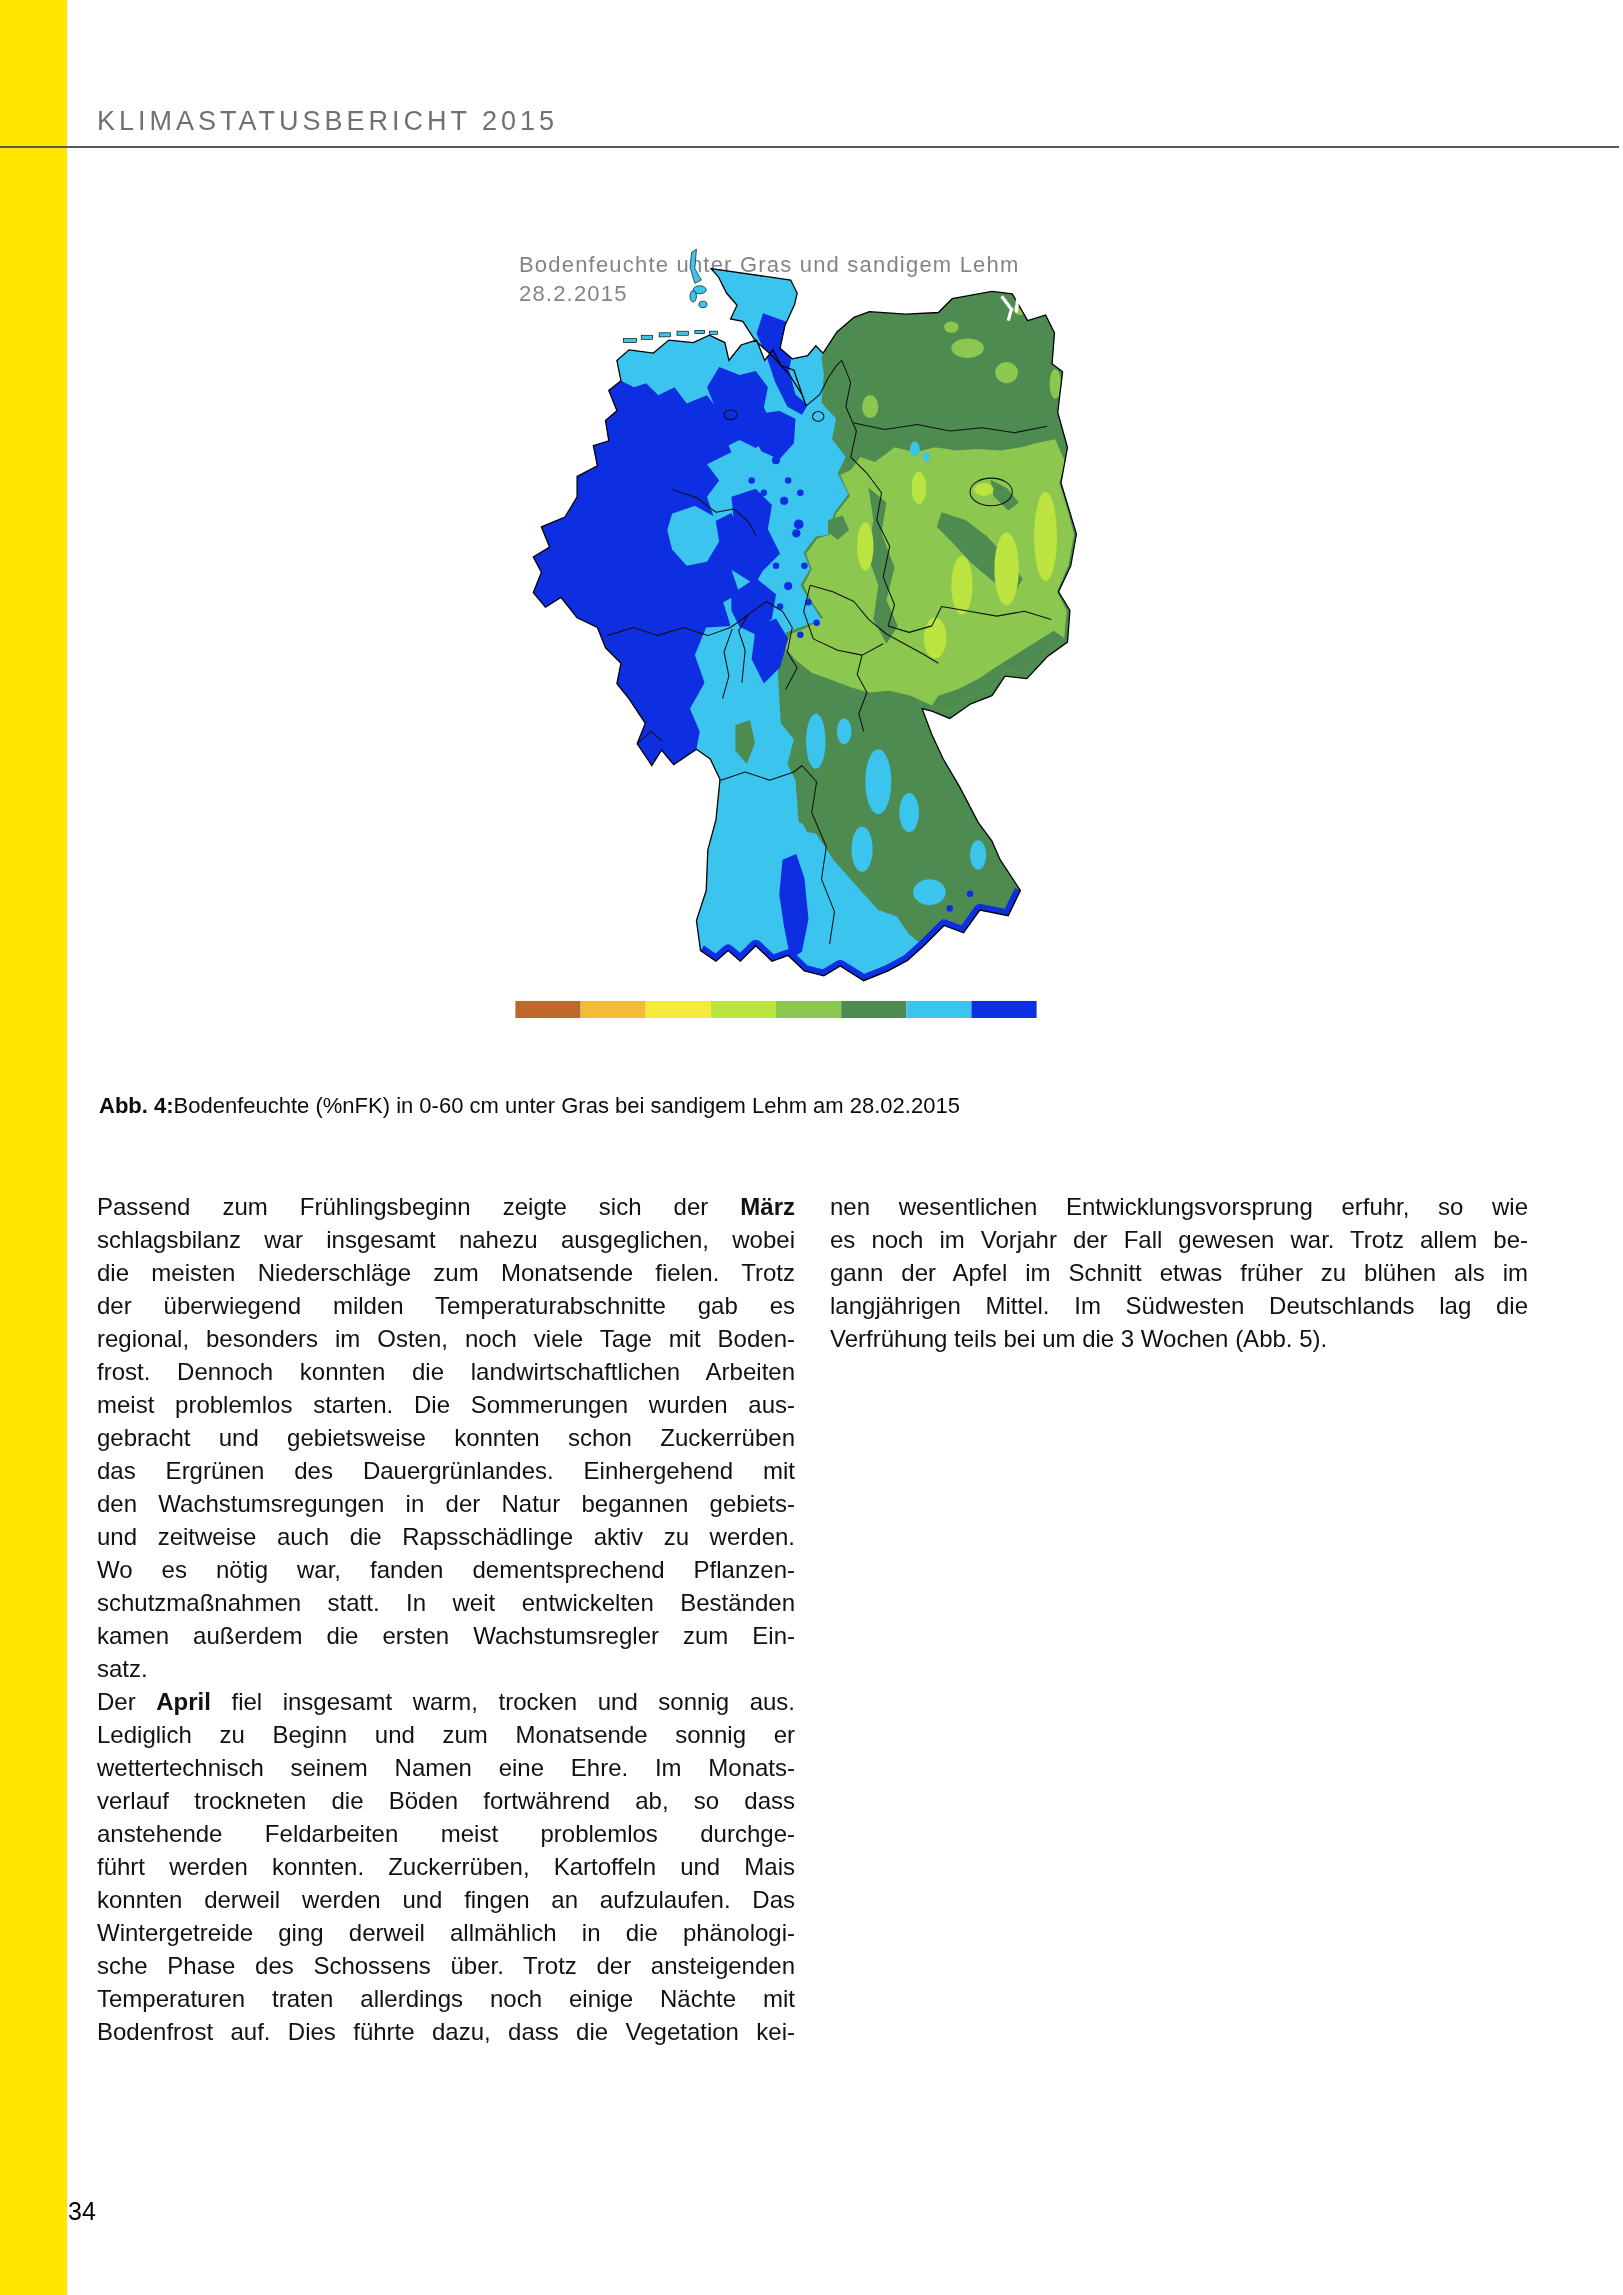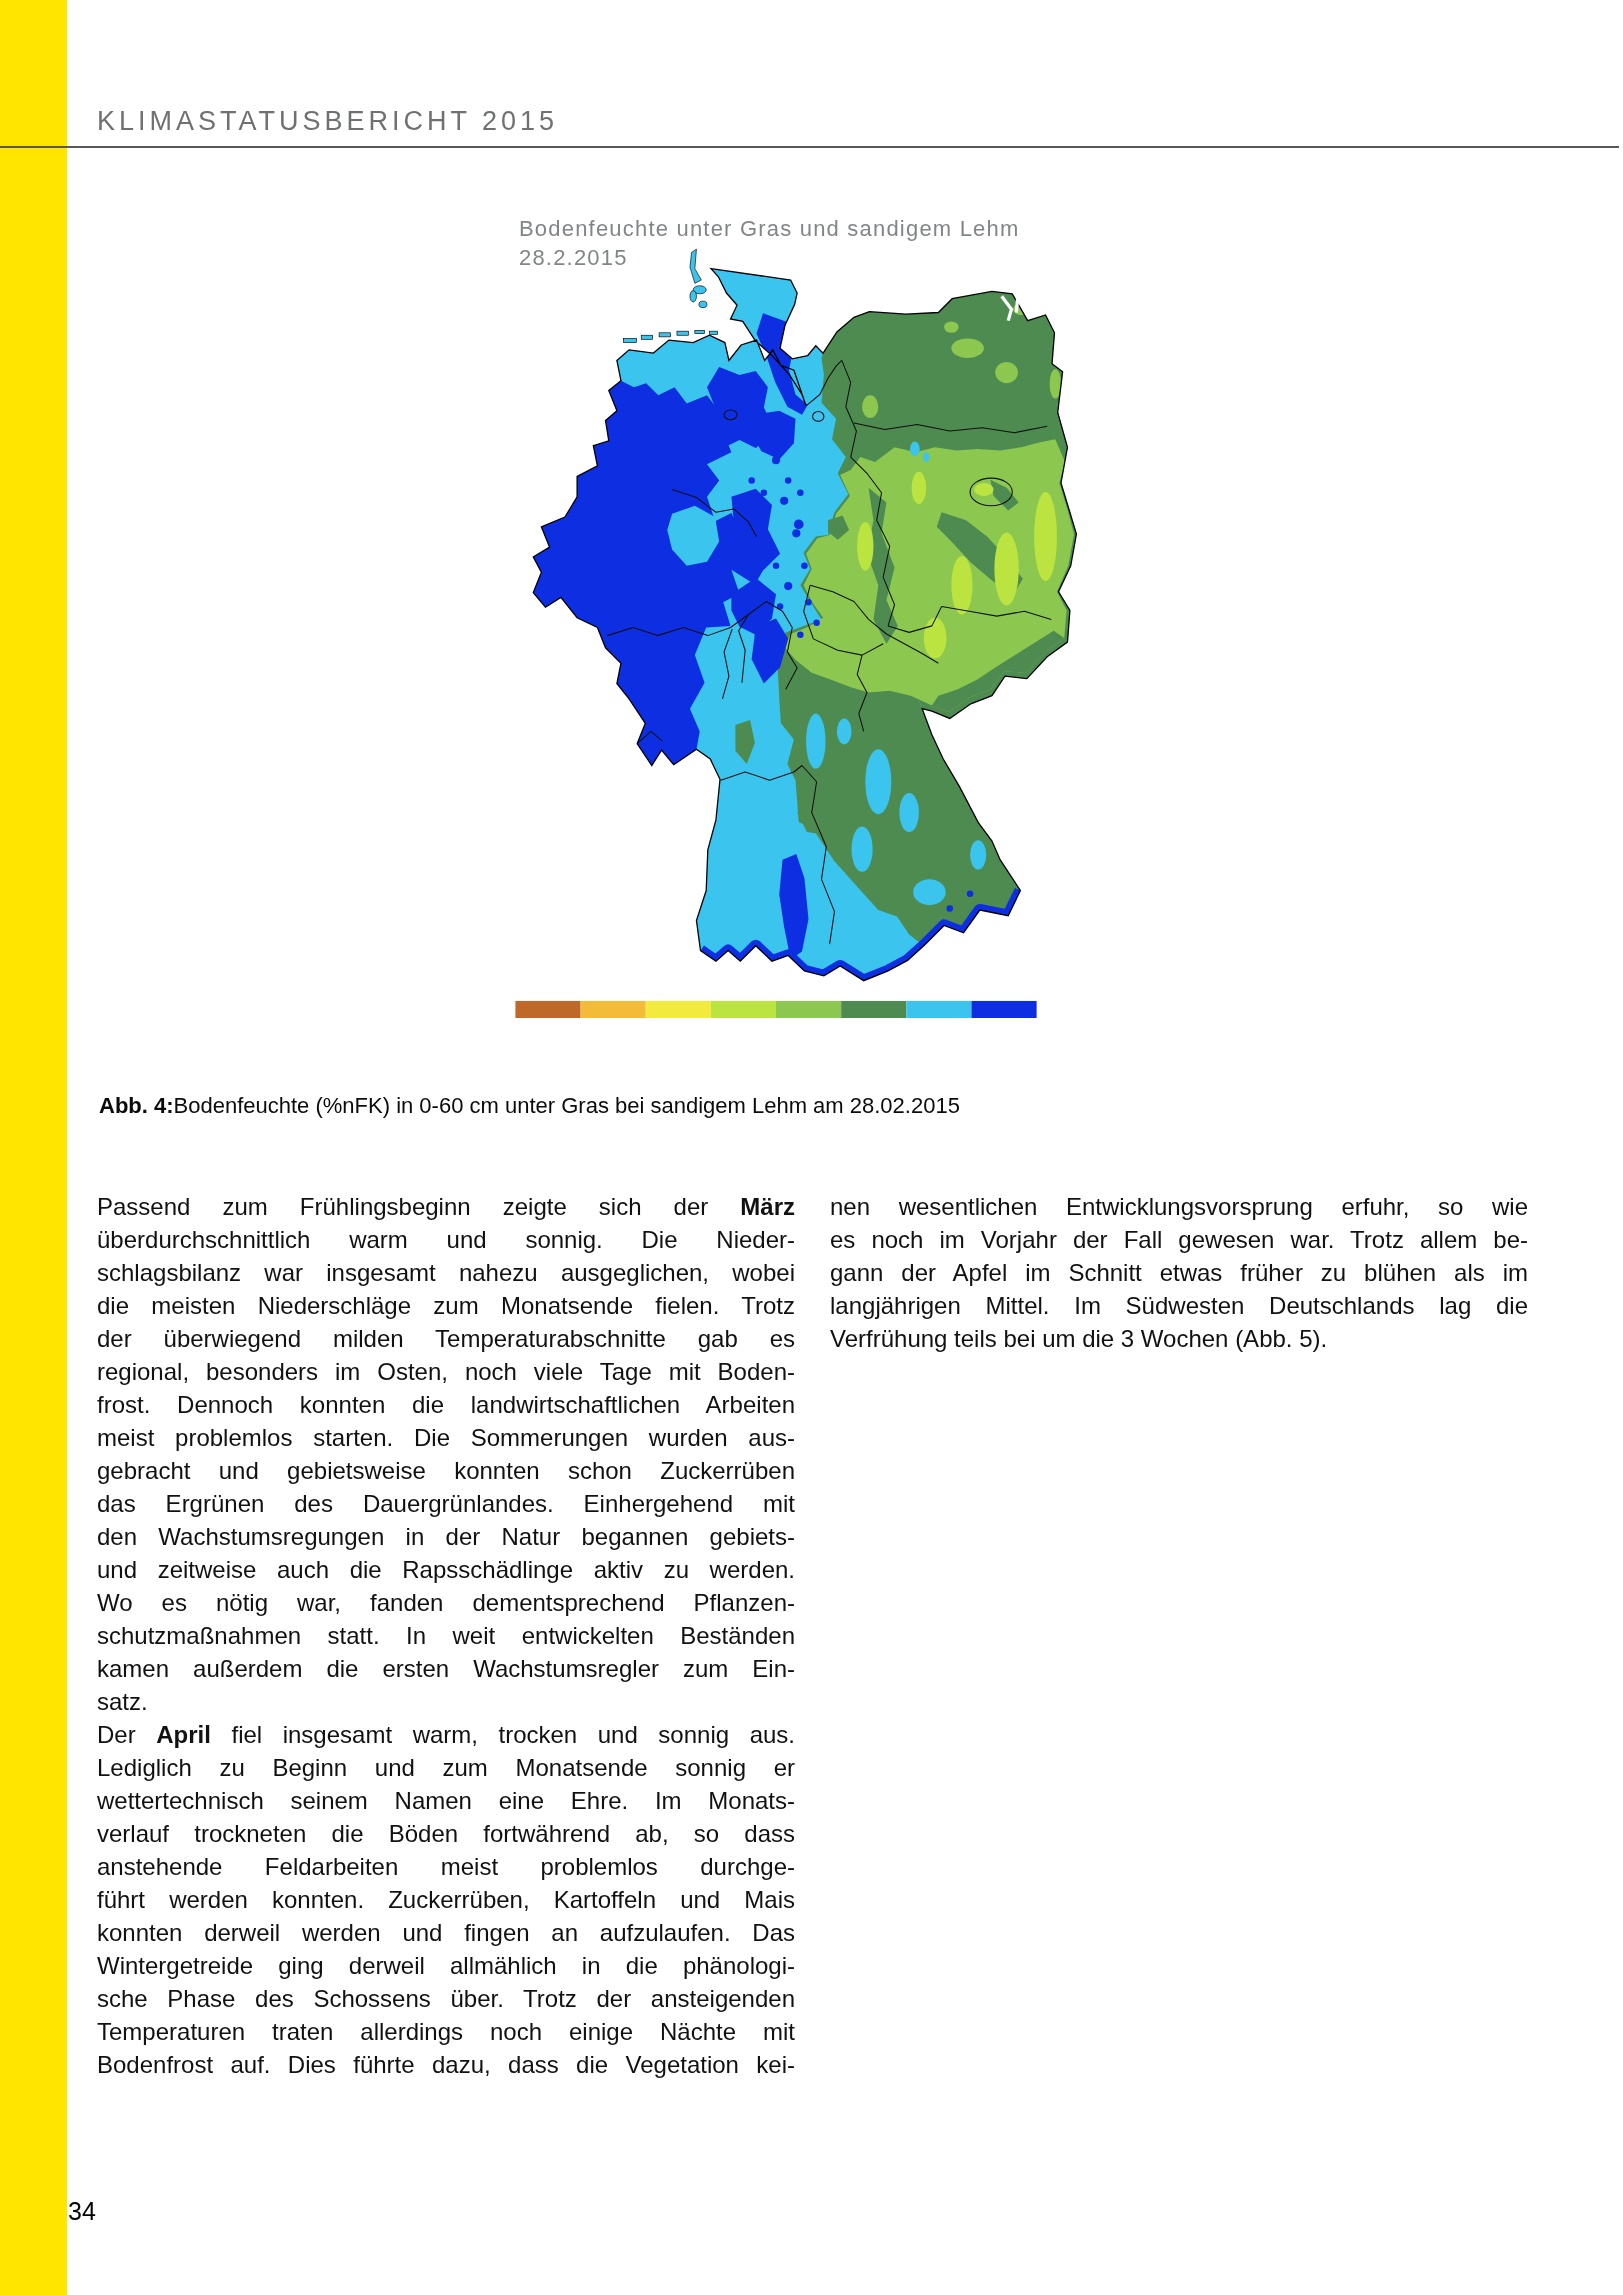--- a/index.html
+++ b/index.html
@@ -3,21 +3,21 @@
 <meta charset="utf-8">
 <style>
   html,body{margin:0;padding:0;}
   body{
     position:relative;width:1624px;height:2295px;background:#ffffff;
     font-family:"Liberation Sans",sans-serif;color:#151515;overflow:hidden;
   }
   .accent-bar{position:absolute;left:0;top:0;width:67px;height:2295px;background:#FFE500;}
   .hdr-title{position:absolute;left:97px;top:106px;font-size:27px;letter-spacing:4px;color:#6f7072;}
   .hdr-rule{position:absolute;left:0;top:146px;width:1619px;height:2.4px;background:#58585b;}
-  .map-title{position:absolute;left:519px;font-size:22px;letter-spacing:1.2px;color:#828587;}
+  .map-title{position:absolute;left:519px;font-size:22px;letter-spacing:1.2px;color:#828587;margin-top:36px;}
   .map-title.l1{top:216px;}
   .map-title.l2{top:245px;}
   svg.map{position:absolute;left:487px;top:244px;width:617px;height:780px;}
   .outline{stroke:#000;stroke-width:1.6;}
   .border{fill:none;stroke:#101010;stroke-width:1.3;stroke-linejoin:round;}
   .isl{stroke:#000;stroke-width:0.8;}
   .lg-tick{font-size:26px;fill:#4b4b4b;text-anchor:middle;letter-spacing:1px;font-family:"Liberation Sans",sans-serif;}
   .lg-unit{font-size:26px;fill:#4b4b4b;letter-spacing:2px;font-family:"Liberation Sans",sans-serif;}
   .caption{position:absolute;left:99px;top:1093px;font-size:22px;color:#0b0b0b;display:flex;}
   .caption .cap-label{font-weight:bold;white-space:nowrap;}
@@ -195,21 +195,20 @@
 </svg>
 
 <div class="caption">
   <span class="cap-label">Abb. 4:</span>
   <span class="cap-text">Bodenfeuchte (%nFK) in 0-60 cm unter Gras bei sandigem Lehm am 28.02.2015</span>
 </div>
 
 <div class="col c1">
     <div class="para">
       <div class="tline">Passend zum Frühlingsbeginn zeigte sich der <b>März</b></div>
-      <div class="tline">überdurchschnittlich warm und sonnig. Die Nieder-</div>
       <div class="tline">schlagsbilanz war insgesamt nahezu ausgeglichen, wobei</div>
       <div class="tline">die meisten Niederschläge zum Monatsende fielen. Trotz</div>
       <div class="tline">der überwiegend milden Temperaturabschnitte gab es</div>
       <div class="tline">regional, besonders im Osten, noch viele Tage mit Boden-</div>
       <div class="tline">frost. Dennoch konnten die landwirtschaftlichen Arbeiten</div>
       <div class="tline">meist problemlos starten. Die Sommerungen wurden aus-</div>
       <div class="tline">gebracht und gebietsweise konnten schon Zuckerrüben</div>
       <div class="tline">das Ergrünen des Dauergrünlandes. Einhergehend mit</div>
       <div class="tline">den Wachstumsregungen in der Natur begannen gebiets-</div>
       <div class="tline">und zeitweise auch die Rapsschädlinge aktiv zu werden.</div>

